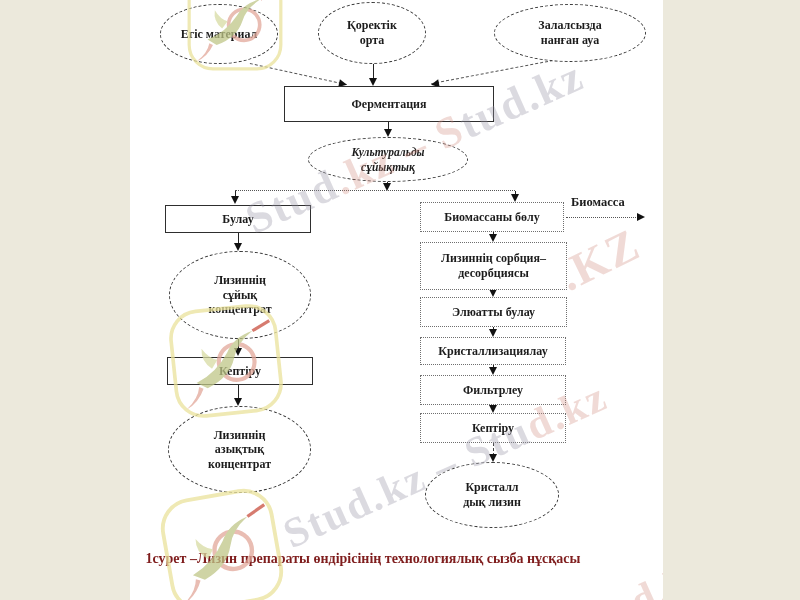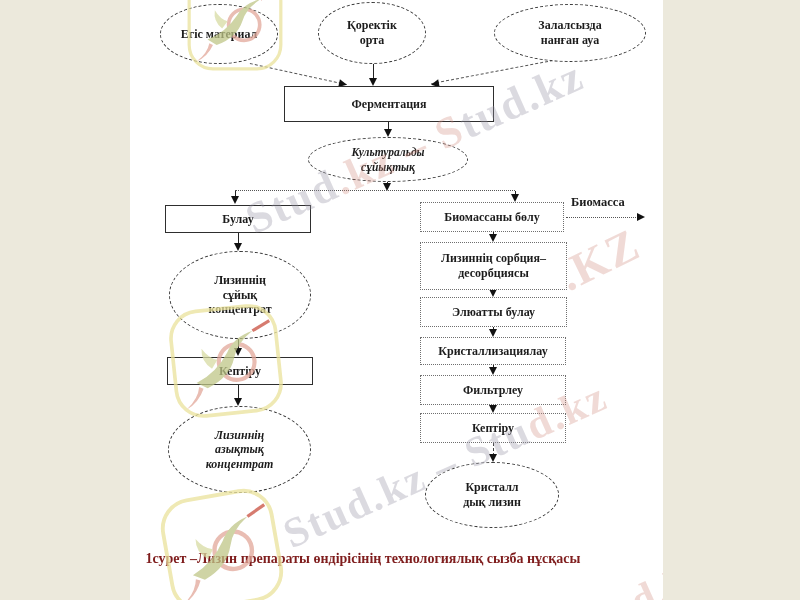--- a/index.html
+++ b/index.html
@@ -147,21 +147,21 @@
 
   <div class="node ellipse" style="left:169px;top:251px;width:142px;height:88px;">
     <span class="lbl" style="width:80px;">Лизиннің сұйық концентрат</span>
   </div>
 
   <div class="node box" style="left:167px;top:357px;width:146px;height:28px;">
     <span class="lbl">Кептіру</span>
   </div>
 
   <div class="node ellipse" style="left:168px;top:406px;width:143px;height:87px;">
-    <span class="lbl" style="width:84px;font-style:italic;">Лизиннің азықтық концентрат</span>
+    <span class="lbl" style="width:84px;">Лизиннің азықтық концентрат</span>
   </div>
 
   <div class="node box dotted" style="left:420px;top:202px;width:144px;height:30px;">
     <span class="lbl">Биомассаны  бөлу</span>
   </div>
 
   <div class="side-label" style="left:571px;top:195px;">Биомасса</div>
 
   <div class="node box dotted" style="left:420px;top:242px;width:147px;height:48px;">
     <span class="lbl" style="width:132px;">Лизиннің  сорбция– десорбциясы</span>

